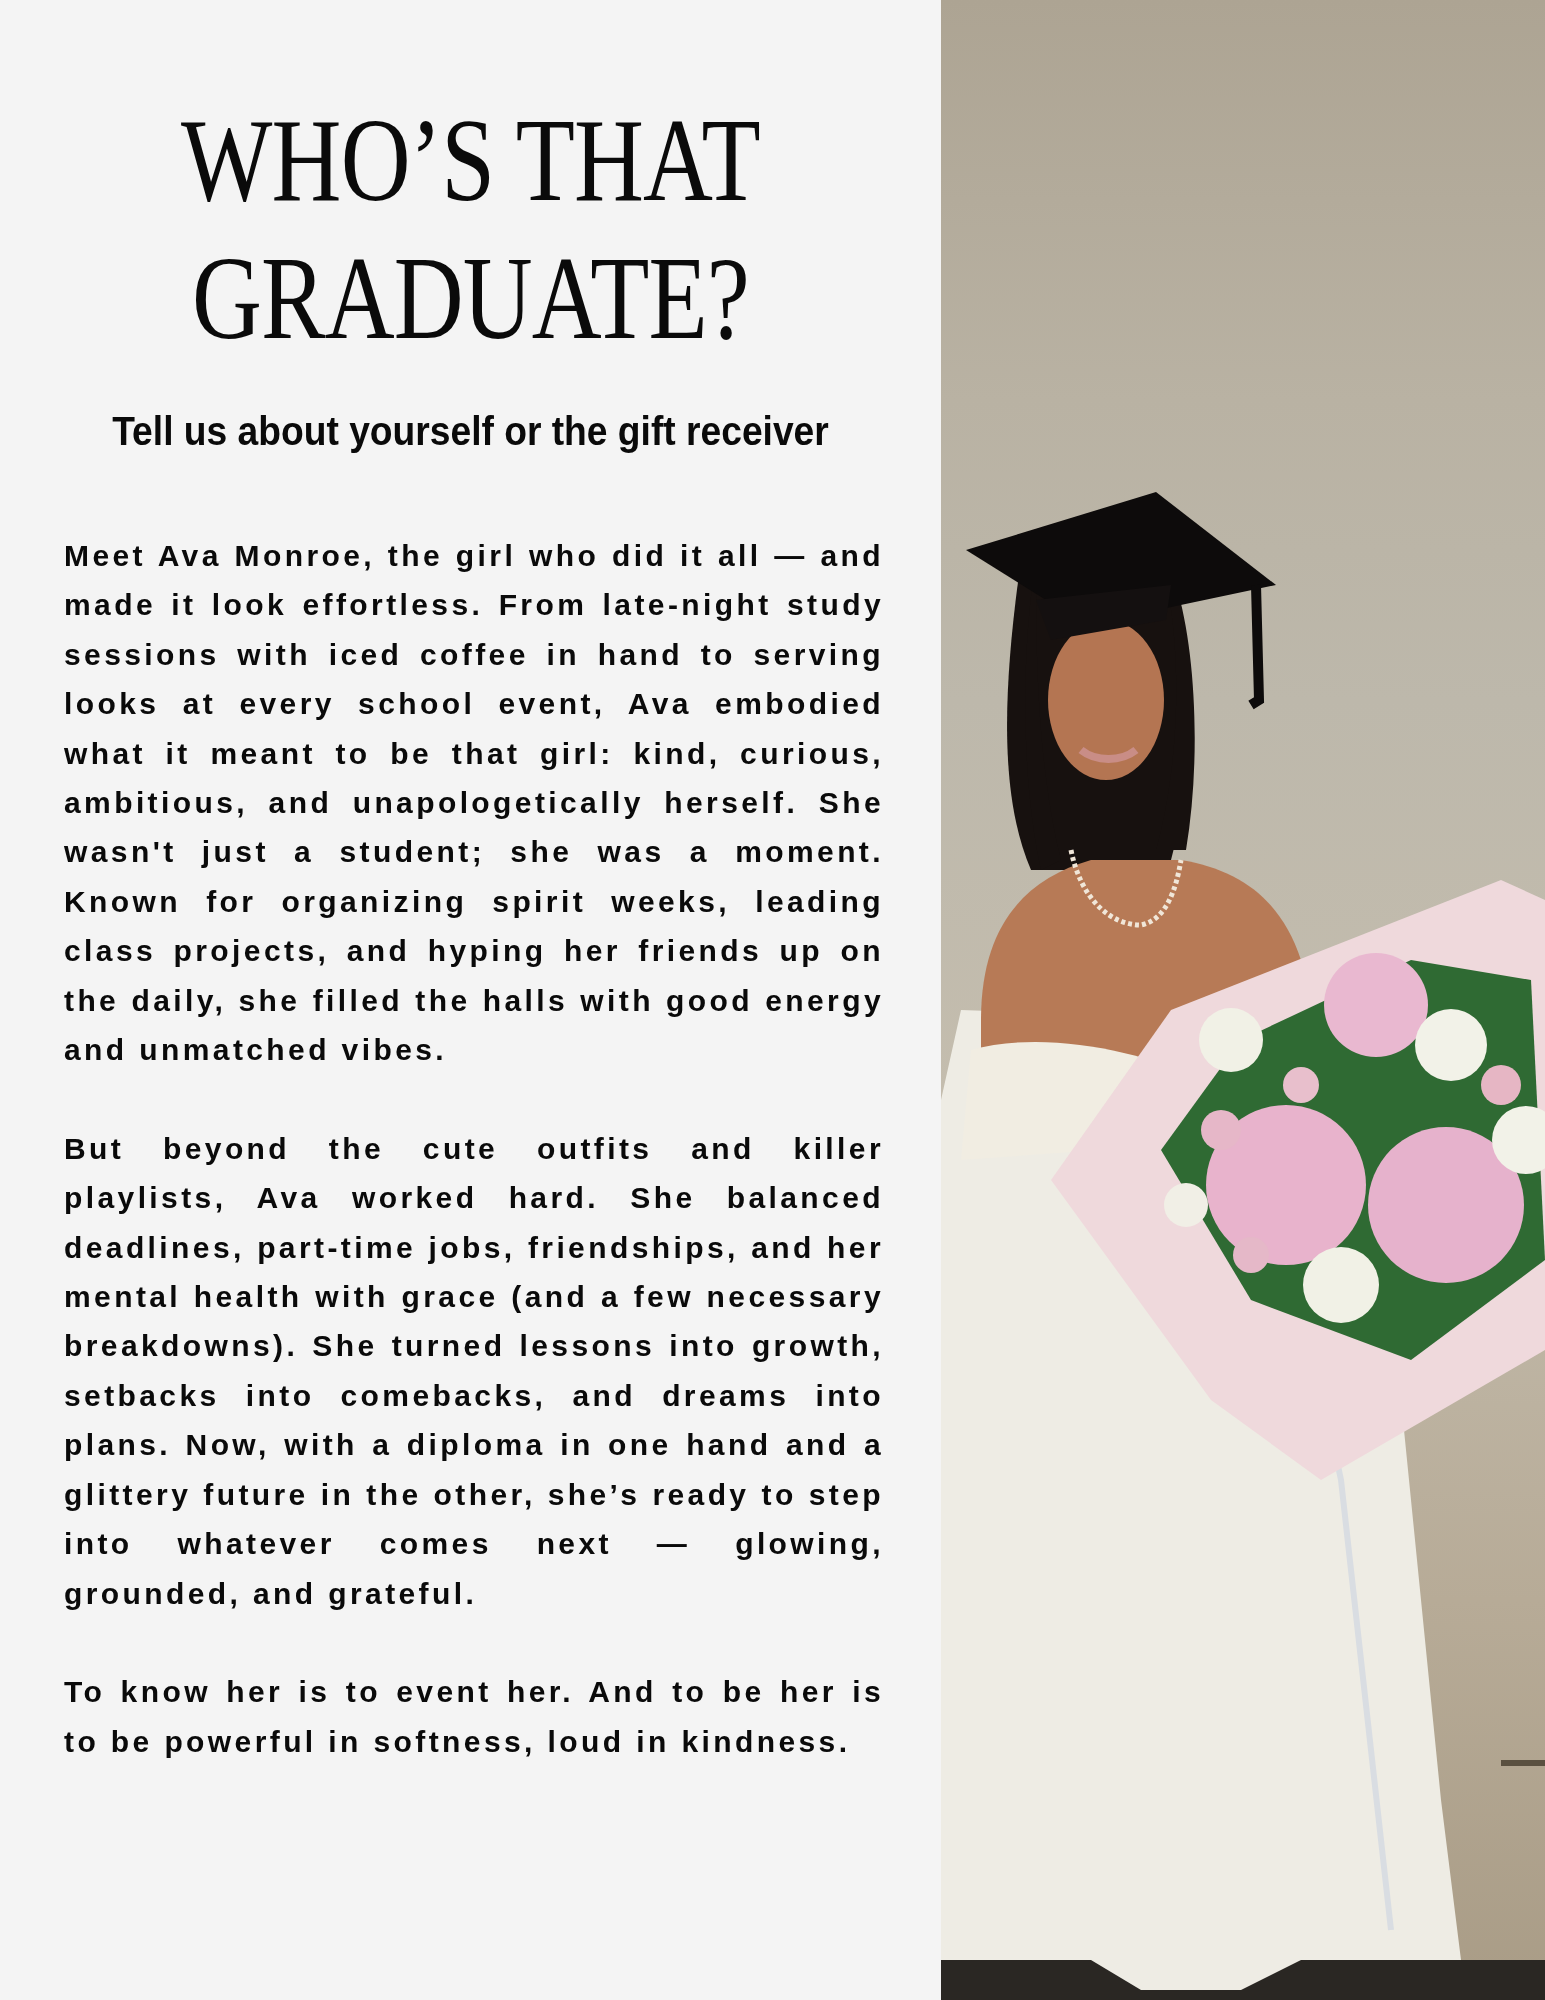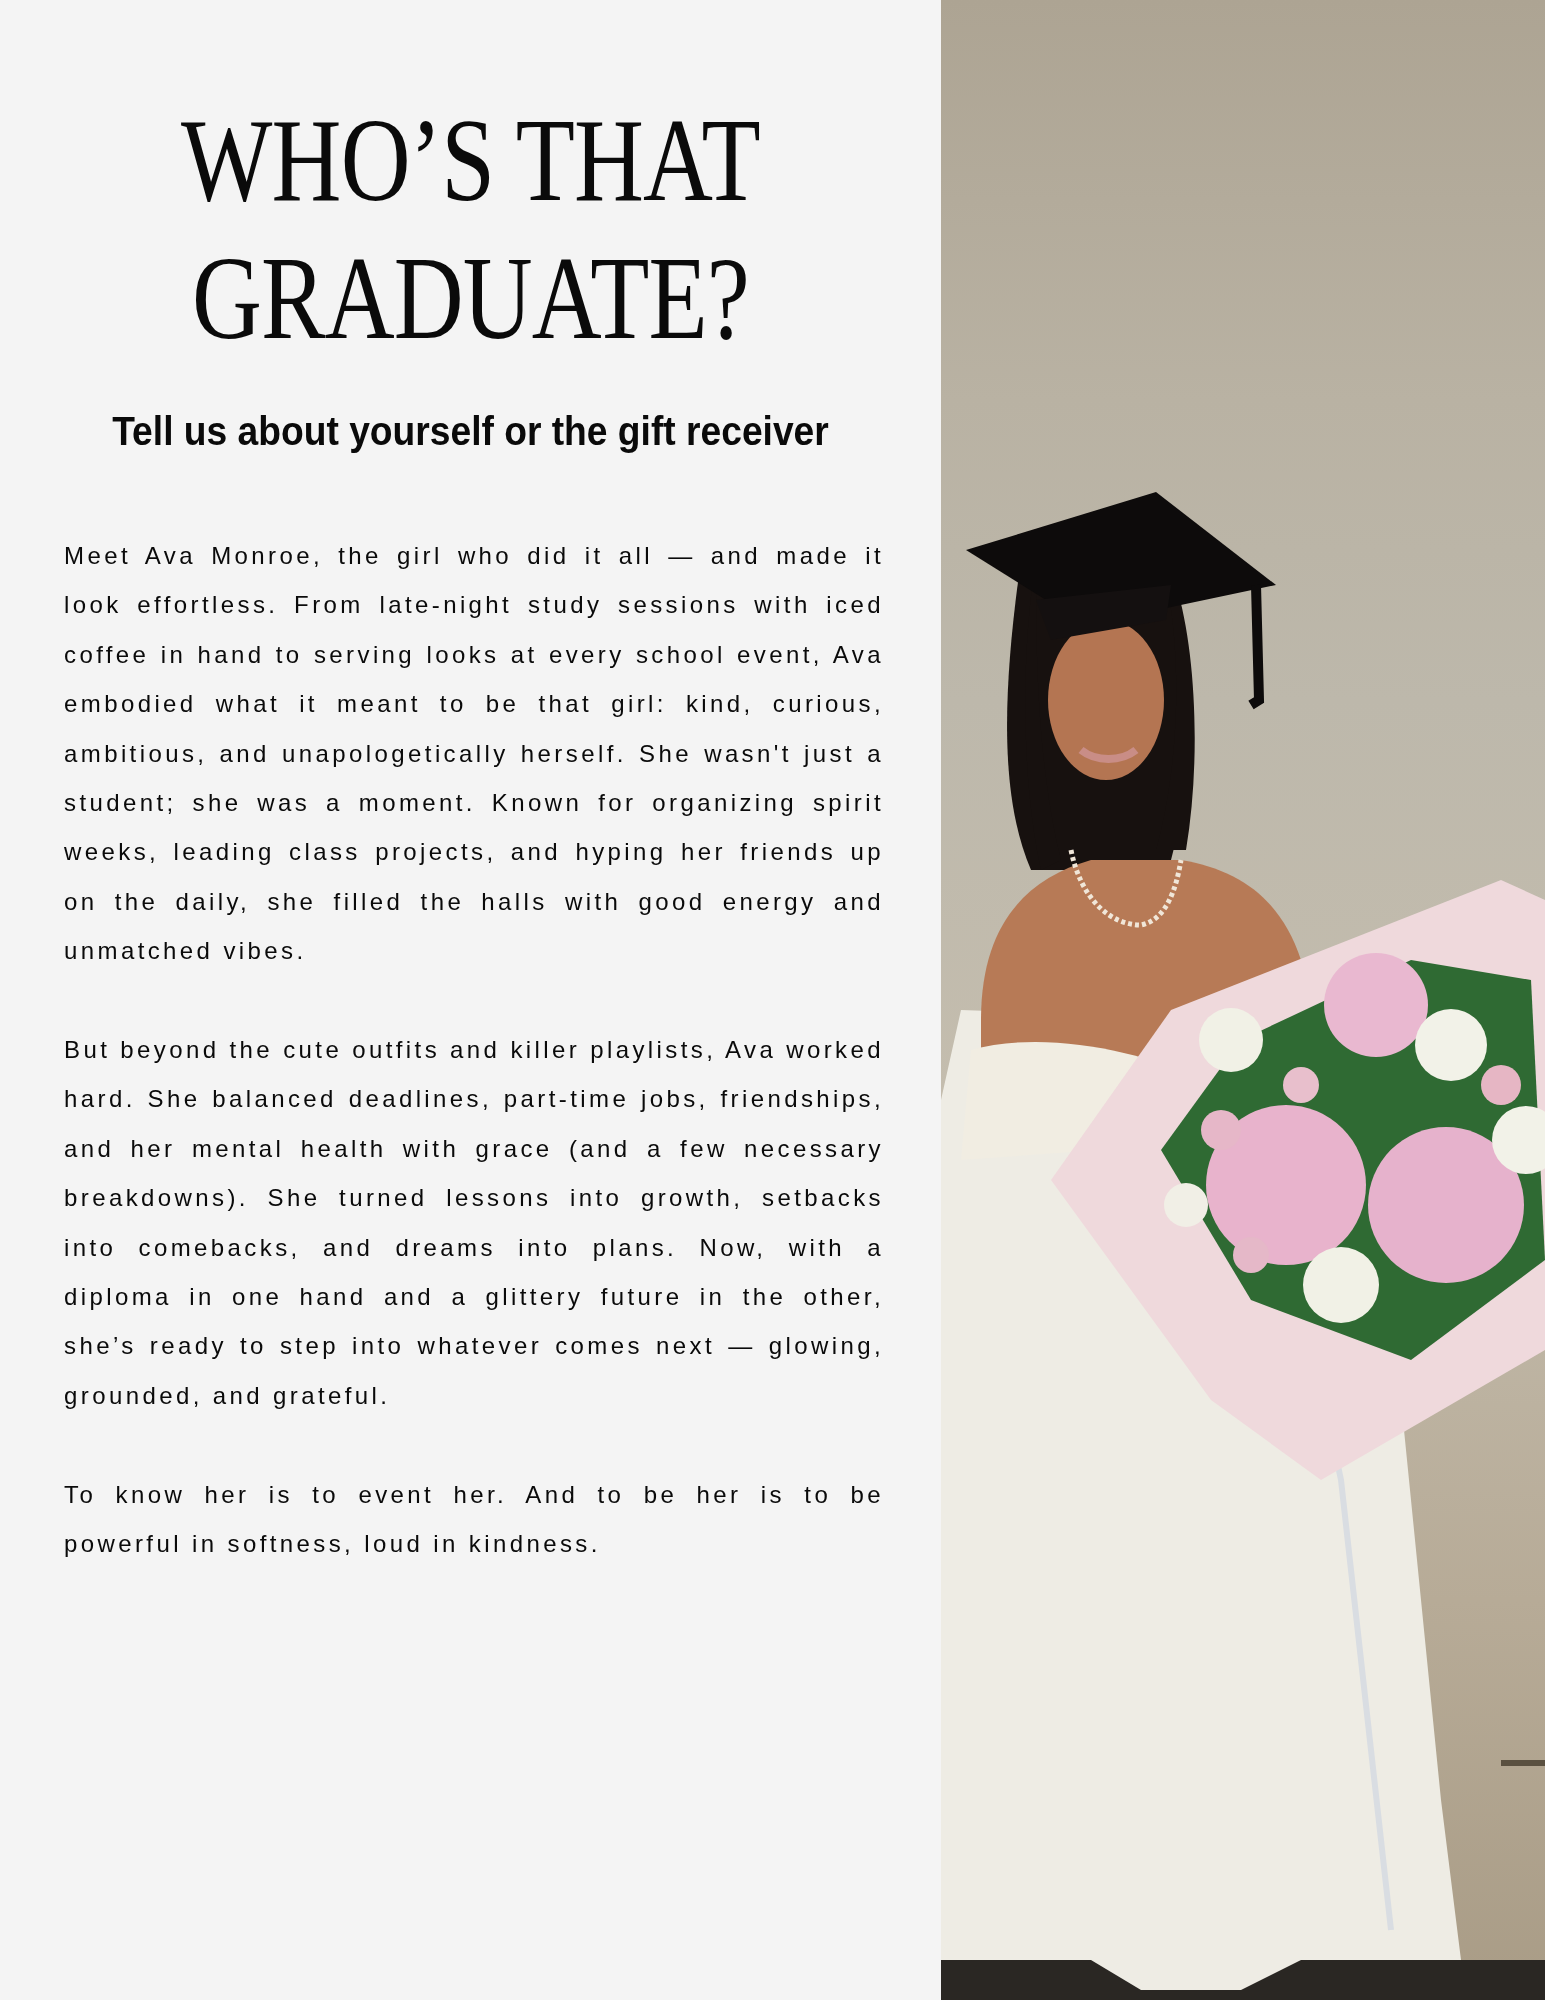--- a/index.html
+++ b/index.html
@@ -23,22 +23,23 @@
   }
   .title span { display: block; }
   .subtitle {
     position: absolute; left: 0; top: 406px; width: 941px;
     text-align: center; font-size: 40px; line-height: 50px;
     transform: scaleX(0.93); transform-origin: 470px 0;
     margin: 0;
   }
   .body-text {
     position: absolute; left: 64px; top: 531px; width: 820px;
-    font-size: 24px; line-height: 49.4px; letter-spacing: 3.4px;
+    font-size: 30px; line-height: 49.4px; letter-spacing: 3.4px;
     text-align: justify;
+    font-weight: bold;
   }
   .body-text p { margin: 0 0 49.4px 0; }
   .photo {
     position: absolute; left: 941px; top: 0; width: 604px; height: 2000px;
     overflow: hidden;
     background: linear-gradient(180deg, #ada493 0%, #b9b2a3 20%, #bdb8ab 35%, #c4bdae 55%, #b7ab97 80%, #a99c86 100%);
   }
 </style>
 </head>
 <body>

